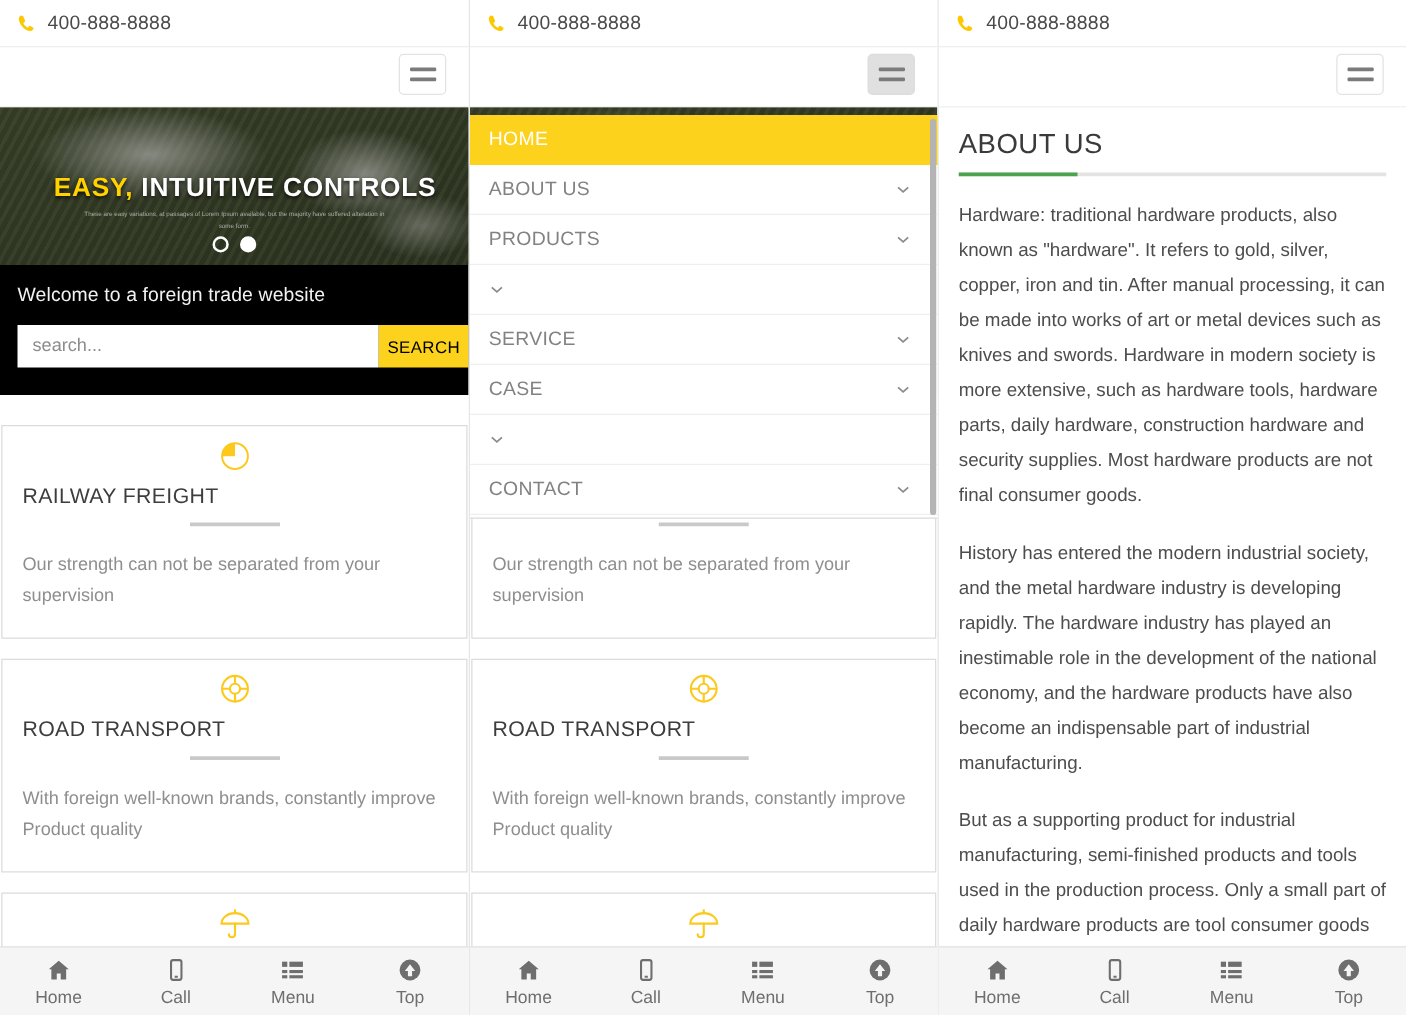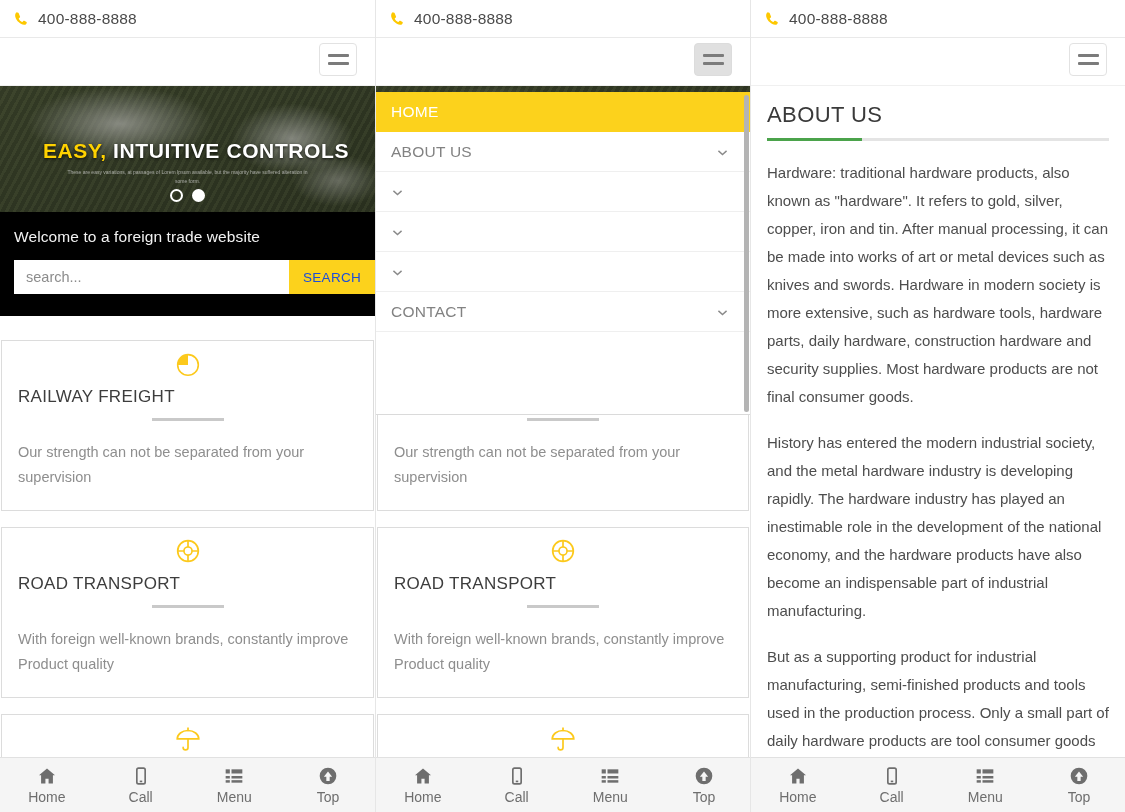--- a/index.html
+++ b/index.html
@@ -89,21 +89,21 @@
   .searchblock { background: #000; padding: 16px 0 22px 14px; }
   .welcome { color: #f2f2f2; font-size: 15.5px; margin-bottom: 14px; letter-spacing: .1px; }
   .searchrow { display: flex; height: 34px; }
   .searchrow input {
     flex: 1; border: 0; outline: 0; background: #fff;
     font-size: 14.5px; color: #6f6f6f; padding: 0 12px;
     font-family: "Liberation Sans", sans-serif;
   }
   .searchrow input::placeholder { color: #8c8c8c; }
   .searchbtn {
-    width: 86px; border: 0; background: #fcd21c; color: #1d4ed8;
+    width: 72px; border: 0; background: #fcd21c; color: #000000;
     font-size: 13.5px; letter-spacing: .3px; cursor: pointer;
     font-family: "Liberation Sans", sans-serif;
   }
 
   
   .cards { padding: 8px 0 0 0; }
   .card {
     border: 1px solid #dcdcdc; margin: 16px 1px 9px 1px; background: #fff;
     padding: 6px 16px 20px 16px; 
   }
@@ -369,27 +369,44 @@
       </div>
       <div class="menu-item">
         <span class="menu-label">ABOUT US</span>
         <span class="chev">
           <svg viewBox="0 0 16 16" width="13" height="13" fill="none" stroke="currentColor" stroke-width="1.7">
               <path d="M3 6l5 4.5L13 6"></path>
             </svg>
         </span>
       </div>
       <div class="menu-item">
-        <span class="chev">
-          <svg viewBox="0 0 16 16" width="13" height="13" fill="none" stroke="currentColor" stroke-width="1.7">
-              <path d="M3 6l5 4.5L13 6"></path>
-            </svg>
-        </span>
-      </div>
-      <div class="menu-item">
+        <span class="menu-label">PRODUCTS</span>
+        <span class="chev">
+          <svg viewBox="0 0 16 16" width="13" height="13" fill="none" stroke="currentColor" stroke-width="1.7">
+              <path d="M3 6l5 4.5L13 6"></path>
+            </svg>
+        </span>
+      </div>
+      <div class="menu-item">
+        <span class="chev">
+          <svg viewBox="0 0 16 16" width="13" height="13" fill="none" stroke="currentColor" stroke-width="1.7">
+              <path d="M3 6l5 4.5L13 6"></path>
+            </svg>
+        </span>
+      </div>
+      <div class="menu-item">
+        <span class="menu-label">SERVICE</span>
+        <span class="chev">
+          <svg viewBox="0 0 16 16" width="13" height="13" fill="none" stroke="currentColor" stroke-width="1.7">
+              <path d="M3 6l5 4.5L13 6"></path>
+            </svg>
+        </span>
+      </div>
+      <div class="menu-item">
+        <span class="menu-label">CASE</span>
         <span class="chev">
           <svg viewBox="0 0 16 16" width="13" height="13" fill="none" stroke="currentColor" stroke-width="1.7">
               <path d="M3 6l5 4.5L13 6"></path>
             </svg>
         </span>
       </div>
       <div class="menu-item">
         <span class="chev">
           <svg viewBox="0 0 16 16" width="13" height="13" fill="none" stroke="currentColor" stroke-width="1.7">
               <path d="M3 6l5 4.5L13 6"></path>

